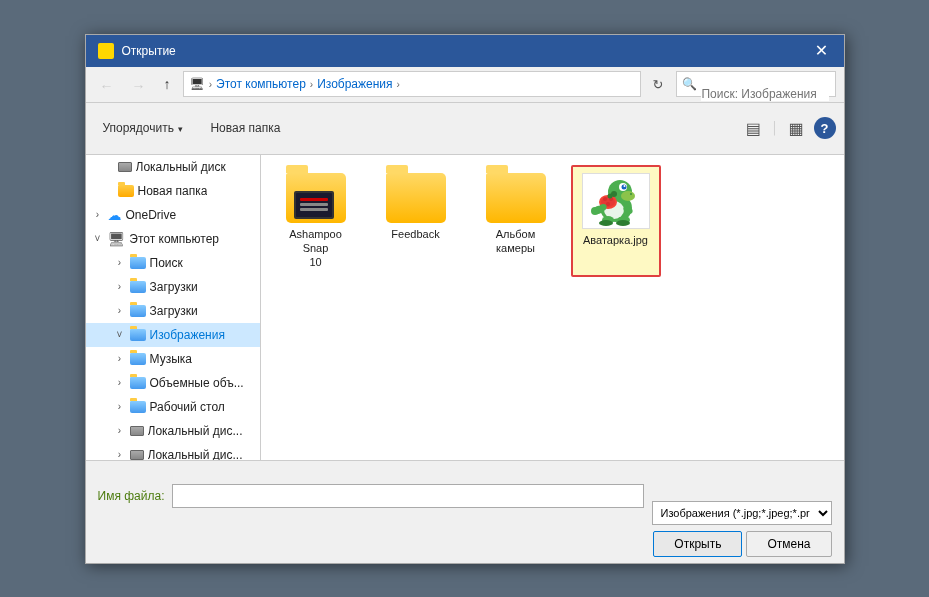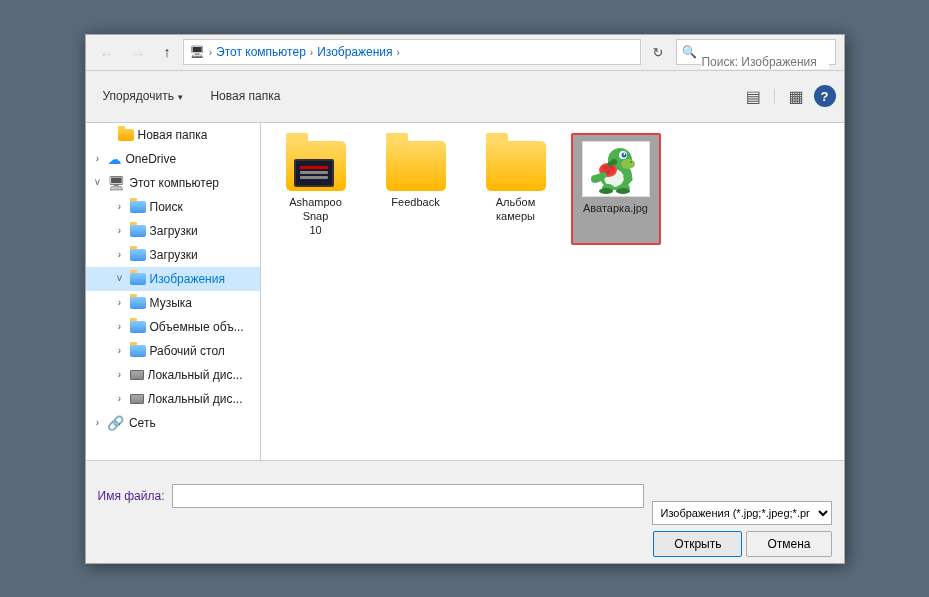--- a/index.html
+++ b/index.html
@@ -258,21 +258,21 @@
       display: flex;
       flex-direction: column;
       align-items: center;
       width: 90px;
       padding: 6px;
       cursor: pointer;
       border-radius: 2px;
       border: 2px solid transparent;
     }
     .file-item.selected {
-      background: #a3a3a3;
+      background: #fef9c3;
       border-color: #e04040;
     }
     .folder-icon-lg {
       width: 60px;
       height: 50px;
       background: linear-gradient(to bottom, #ffd966, #ffb700);
       border-radius: 2px 5px 5px 5px;
       position: relative;
       margin-bottom: 4px;
     }
@@ -318,21 +318,21 @@
       gap: 6px;
       flex-shrink: 0;
     }
     .filename-row {
       display: flex;
       align-items: center;
       gap: 8px;
     }
     .filename-label {
       font-size: 12px;
-      color: #4c1d95;
+      color: #4d7c0f;
       white-space: nowrap;
     }
     .filename-input {
       flex: 1;
       height: 24px;
       border: 1px solid #aaa;
       padding: 2px 6px;
       font-size: 12px;
       outline: none;
     }
@@ -363,20 +363,27 @@
     .dialog-btn.primary {
       background: #e8e8e8;
       border-color: #0078d7;
     }
   </style>
 </head>
 <body>
 
 <div class="dialog">
 
+  <div class="title-bar">
+    <div class="title-bar-left">
+      <div class="title-icon"></div>
+      <span>Открытие</span>
+    </div>
+    <button class="title-bar-close">✕</button>
+  </div>
 
   <div class="toolbar">
     <button class="nav-btn disabled">←</button>
     <button class="nav-btn disabled">→</button>
     <button class="nav-btn">↑</button>
     <div class="breadcrumb-bar">
       <span style="font-size:12px;">🖥</span>
       <span class="breadcrumb-arrow">›</span>
       <span class="breadcrumb-link">Этот компьютер</span>
       <span class="breadcrumb-arrow">›</span>
@@ -402,20 +409,25 @@
       <span style="color:#ccc;">│</span>
       <button class="view-btn" style="font-size:16px;">▦</button>
       <button class="help-btn">?</button>
     </div>
   </div>
 
   <div class="main-content">
 
     <div class="sidebar">
 
+      <div class="sidebar-item indent1">
+        <span class="expand-icon"></span>
+        <div class="drive-icon" style="width:14px;height:10px;background:linear-gradient(#aaa,#888);border-radius:1px;border:1px solid #666;"></div>
+        <span class="item-label">Локальный диск</span>
+      </div>
 
       <div class="sidebar-item indent1">
         <span class="expand-icon"></span>
         <div class="folder-icon-sm"></div>
         <span class="item-label">Новая папка</span>
       </div>
 
       <div class="sidebar-item" style="padding-left:6px;">
         <span class="expand-icon">›</span>
         <span style="font-size:14px;color:#1e90ff;">☁</span>

